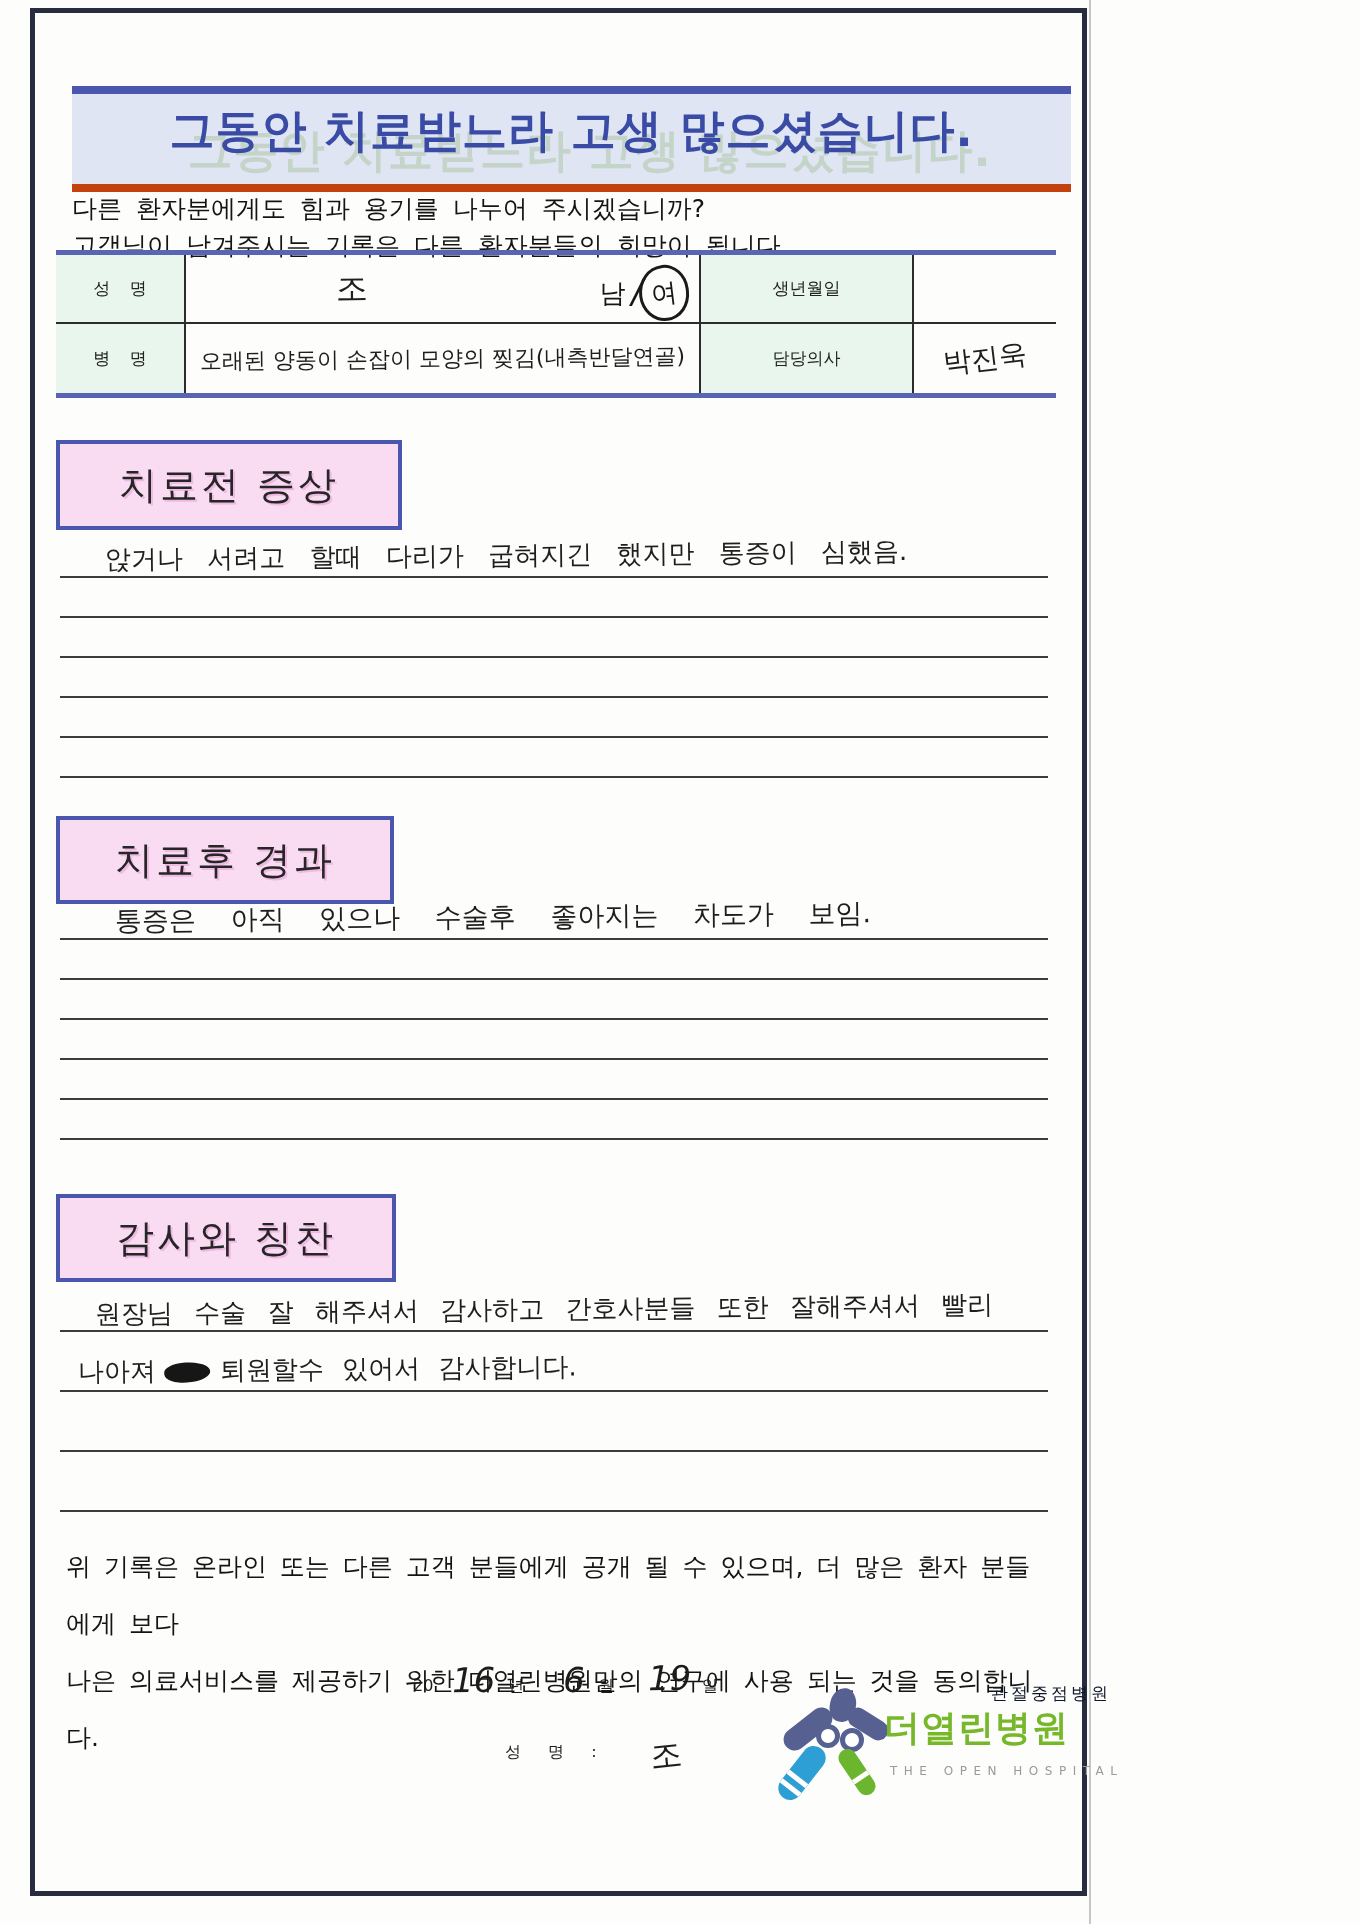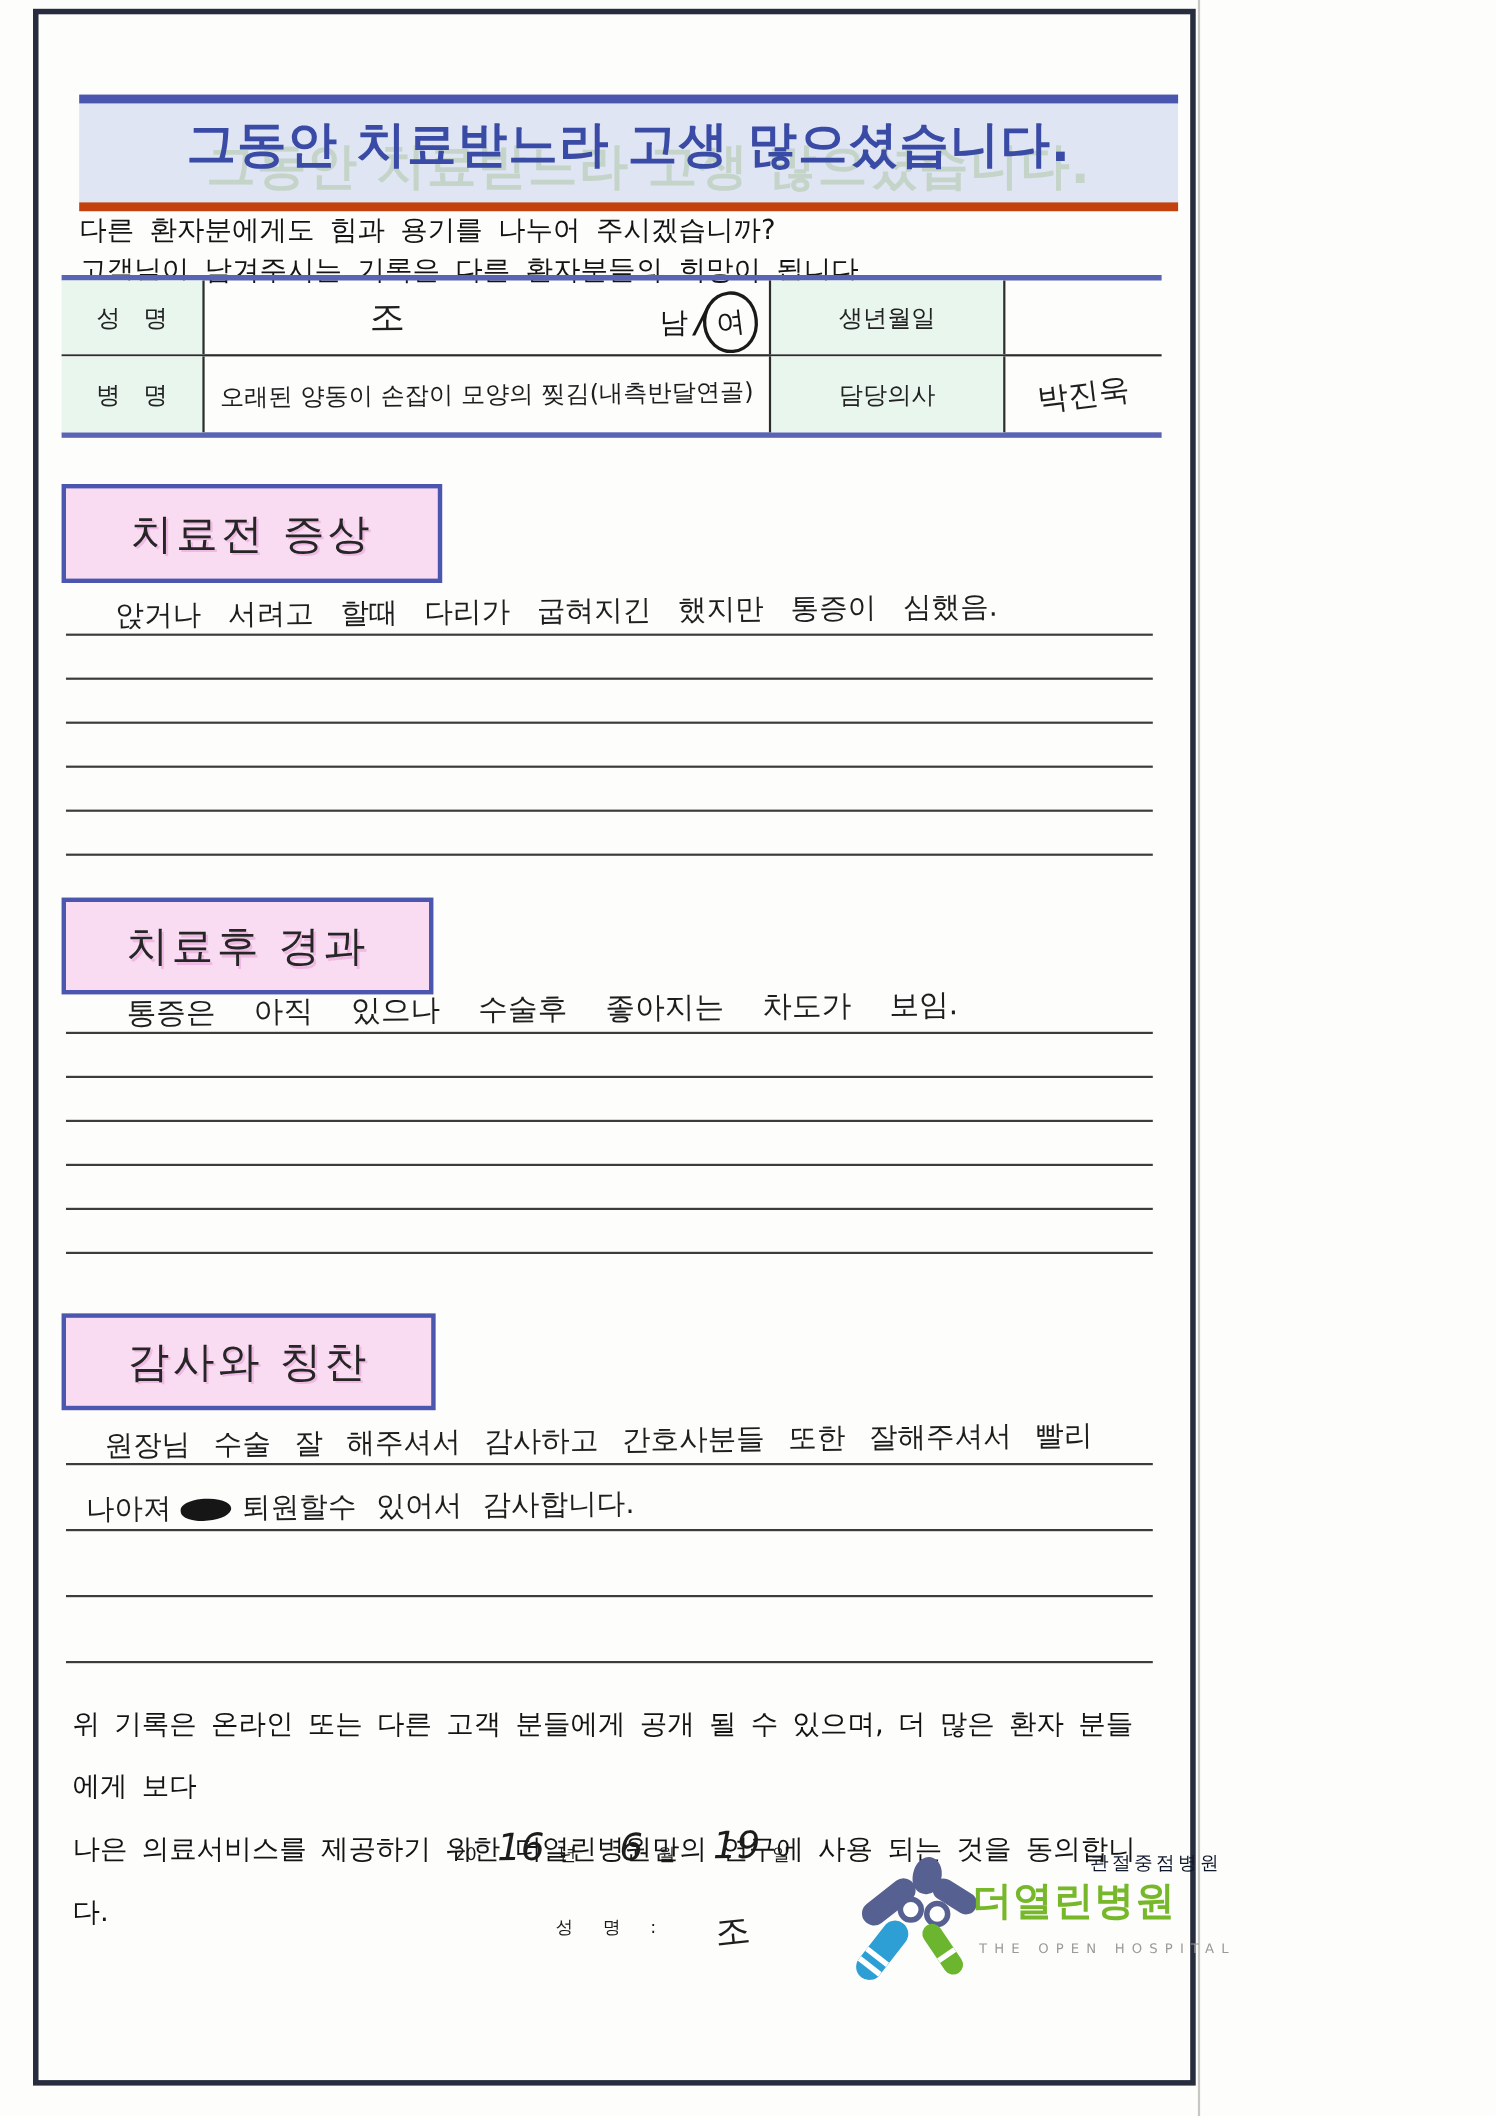--- a/index.html
+++ b/index.html
@@ -17,21 +17,21 @@
   .banner-text{position:absolute;left:0;top:0;width:100%;height:74px;line-height:74px;text-align:center;
     font-size:45px;font-weight:bold;color:#3a4ba6;letter-spacing:1px;}
   .banner-ghost{transform:translate(18px,20px);color:rgba(125,170,90,.28);}
   
   .intro{left:72px;top:190px;width:940px;font-size:25px;line-height:37px;word-spacing:6px;color:#141414;}
   
   .ptable{left:56px;top:250px;width:1000px;border-top:5px solid #5a64b4;border-bottom:5px solid #5a64b4;}
   .prow{display:flex;height:69px;box-sizing:border-box;}
   .prow1{border-bottom:2px solid #2c2c2c;}
   .pcell{box-sizing:border-box;display:flex;align-items:center;}
-  .plabel{background:#e9f6ee;justify-content:center;font-size:22px;color:#222;word-spacing:14px;}
+  .plabel{background:#e9f6ee;justify-content:center;font-size:17px;color:#222;word-spacing:14px;}
   .c1{width:130px;border-right:2px solid #2c2c2c;}
   .c2{width:515px;border-right:2px solid #2c2c2c;position:relative;}
   .c3{width:213px;border-right:2px solid #2c2c2c;}
   .c4{flex:1;justify-content:center;}
   .hand{color:#1e1e1e;transform:rotate(-0.6deg);}
   .name-hand{position:absolute;left:150px;top:12px;font-size:32px;}
   .gender{position:absolute;right:10px;top:10px;display:flex;align-items:center;font-size:26px;}
   .gender-slash{font-size:34px;font-style:italic;margin:0 0 4px 6px;}
   .gender-circle{display:inline-flex;align-items:center;justify-content:center;width:44px;height:50px;
     border:3px solid #1a1a1a;border-radius:52% 48% 50% 50%;transform:rotate(-7deg);margin-left:-4px;font-size:26px;}

